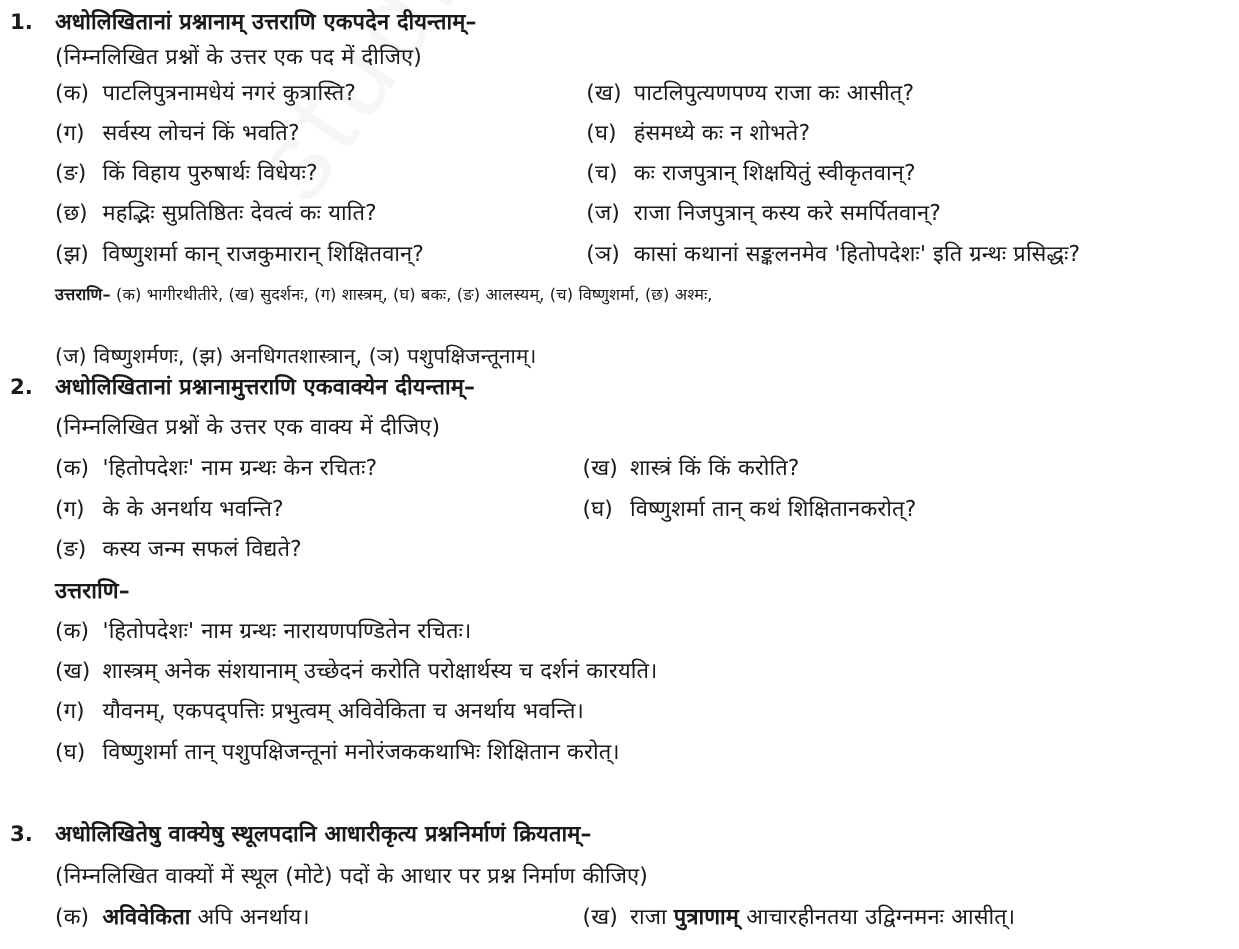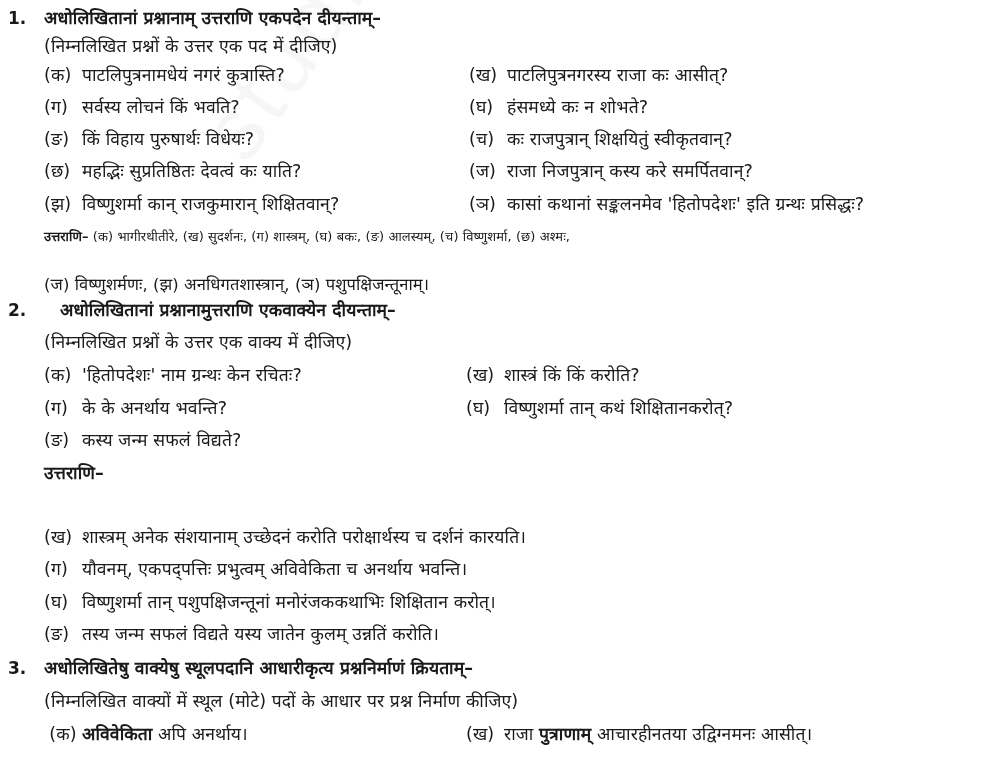--- a/index.html
+++ b/index.html
@@ -29,55 +29,55 @@
 <body>
 
 <div class="page">
   <div class="watermark">studiestoday</div>
 
   <span class="qnum" style="left:8px;top:6px;">1.</span>
   <div class="line heading" style="left:44px;top:6px;">अधोलिखितानां प्रश्नानाम् उत्तराणि एकपदेन दीयन्ताम्–</div>
   <div class="line" style="left:44px;top:34px;">(निम्नलिखित प्रश्नों के उत्तर एक पद में दीजिए)</div>
 
   <div class="line" style="left:44px;top:63px;"><span class="label">(क)</span><span>पाटलिपुत्रनामधेयं नगरं कुत्रास्ति?</span></div>
-  <div class="line" style="left:469px;top:63px;"><span class="label">(ख)</span><span>पाटलिपुत्रनगरस्य राजा कः आसीत्?</span></div>
+  <div class="line" style="left:469px;top:63px;"><span class="label">(ख)</span><span>पाटलिपुत्यणपण्य राजा कः आसीत्?</span></div>
 
   <div class="line" style="left:44px;top:95px;"><span class="label">(ग)</span><span>सर्वस्य लोचनं किं भवति?</span></div>
   <div class="line" style="left:469px;top:95px;"><span class="label">(घ)</span><span>हंसमध्ये कः न शोभते?</span></div>
 
   <div class="line" style="left:44px;top:127px;"><span class="label">(ङ)</span><span>किं विहाय पुरुषार्थः विधेयः?</span></div>
   <div class="line" style="left:469px;top:127px;"><span class="label">(च)</span><span>कः राजपुत्रान् शिक्षयितुं स्वीकृतवान्?</span></div>
 
   <div class="line" style="left:44px;top:159px;"><span class="label">(छ)</span><span>महद्भिः सुप्रतिष्ठितः देवत्वं कः याति?</span></div>
   <div class="line" style="left:469px;top:159px;"><span class="label">(ज)</span><span>राजा निजपुत्रान् कस्य करे समर्पितवान्?</span></div>
 
   <div class="line" style="left:44px;top:192px;"><span class="label">(झ)</span><span>विष्णुशर्मा कान् राजकुमारान् शिक्षितवान्?</span></div>
   <div class="line" style="left:469px;top:192px;"><span class="label">(ञ)</span><span>कासां कथानां सङ्कलनमेव 'हितोपदेशः' इति ग्रन्थः प्रसिद्धः?</span></div>
 
   <div class="line" style="left:44px;top:225px;font-size:13px;"><span class="bold">उत्तराणि–</span> <span>(क) भागीरथीतीरे, (ख) सुदर्शनः, (ग) शास्त्रम्, (घ) बकः, (ङ) आलस्यम्, (च) विष्णुशर्मा, (छ) अश्मः,</span></div>
   <div class="line" style="left:44px;top:257px;font-size:16.5px;margin-top:16px;">(ज) विष्णुशर्मणः, (झ) अनधिगतशास्त्रान्, (ञ) पशुपक्षिजन्तूनाम्।</div>
 
   <span class="qnum" style="left:8px;top:298px;">2.</span>
-  <div class="line heading" style="left:60px;top:298px;">अधोलिखितानां प्रश्नानामुत्तराणि एकवाक्येन दीयन्ताम्–</div>
+  <div class="line heading" style="left:44px;top:298px;">अधोलिखितानां प्रश्नानामुत्तराणि एकवाक्येन दीयन्ताम्–</div>
   <div class="line" style="left:44px;top:330px;">(निम्नलिखित प्रश्नों के उत्तर एक वाक्य में दीजिए)</div>
 
   <div class="line" style="left:44px;top:363px;"><span class="label">(क)</span><span>'हितोपदेशः' नाम ग्रन्थः केन रचितः?</span></div>
   <div class="line" style="left:466px;top:363px;"><span class="label">(ख)</span><span>शास्त्रं किं किं करोति?</span></div>
 
   <div class="line" style="left:44px;top:396px;"><span class="label">(ग)</span><span>के के अनर्थाय भवन्ति?</span></div>
   <div class="line" style="left:466px;top:396px;"><span class="label">(घ)</span><span>विष्णुशर्मा तान् कथं शिक्षितानकरोत्?</span></div>
 
   <div class="line" style="left:44px;top:428px;"><span class="label">(ङ)</span><span>कस्य जन्म सफलं विद्यते?</span></div>
 
   <div class="line bold" style="left:44px;top:461px;">उत्तराणि–</div>
 
+  <div class="line" style="left:44px;top:493px;"><span class="label">(क)</span><span>'हितोपदेशः' नाम ग्रन्थः नारायणपण्डितेन रचितः।</span></div>
   <div class="line" style="left:44px;top:525px;"><span class="label">(ख)</span><span>शास्त्रम् अनेक संशयानाम् उच्छेदनं करोति परोक्षार्थस्य च दर्शनं कारयति।</span></div>
   <div class="line" style="left:44px;top:557px;"><span class="label">(ग)</span><span>यौवनम्, एकपद्पत्तिः प्रभुत्वम् अविवेकिता च अनर्थाय भवन्ति।</span></div>
   <div class="line" style="left:44px;top:590px;"><span class="label">(घ)</span><span>विष्णुशर्मा तान् पशुपक्षिजन्तूनां मनोरंजककथाभिः शिक्षितान करोत्।</span></div>
-  <div class="line" style="left:44px;top:622px;"><span class="label">(ङ)</span><span>तस्य जन्म सफलं विद्यते यस्य जातेन कुलम् उन्नतिं करोति।</span></div>
 
   <span class="qnum" style="left:8px;top:656px;">3.</span>
   <div class="line heading" style="left:44px;top:656px;text-align:center;">अधोलिखितेषु वाक्येषु स्थूलपदानि आधारीकृत्य प्रश्ननिर्माणं क्रियताम्–</div>
   <div class="line" style="left:44px;top:689px;">(निम्नलिखित वाक्यों में स्थूल (मोटे) पदों के आधार पर प्रश्न निर्माण कीजिए)</div>
 
-  <div class="line" style="left:44px;top:722px;text-align:center;"><span class="label">(क)</span><span class="bold">अविवेकिता</span><span> अपि अनर्थाय।</span></div>
+  <div class="line" style="left:44px;top:722px;"><span class="label">(क)</span><span class="bold">अविवेकिता</span><span> अपि अनर्थाय।</span></div>
   <div class="line" style="left:466px;top:722px;"><span class="label">(ख)</span><span>राजा </span><span class="bold">पुत्राणाम्</span><span> आचारहीनतया उद्विग्नमनः आसीत्।</span></div>
 </div>
 
 </body></html>

